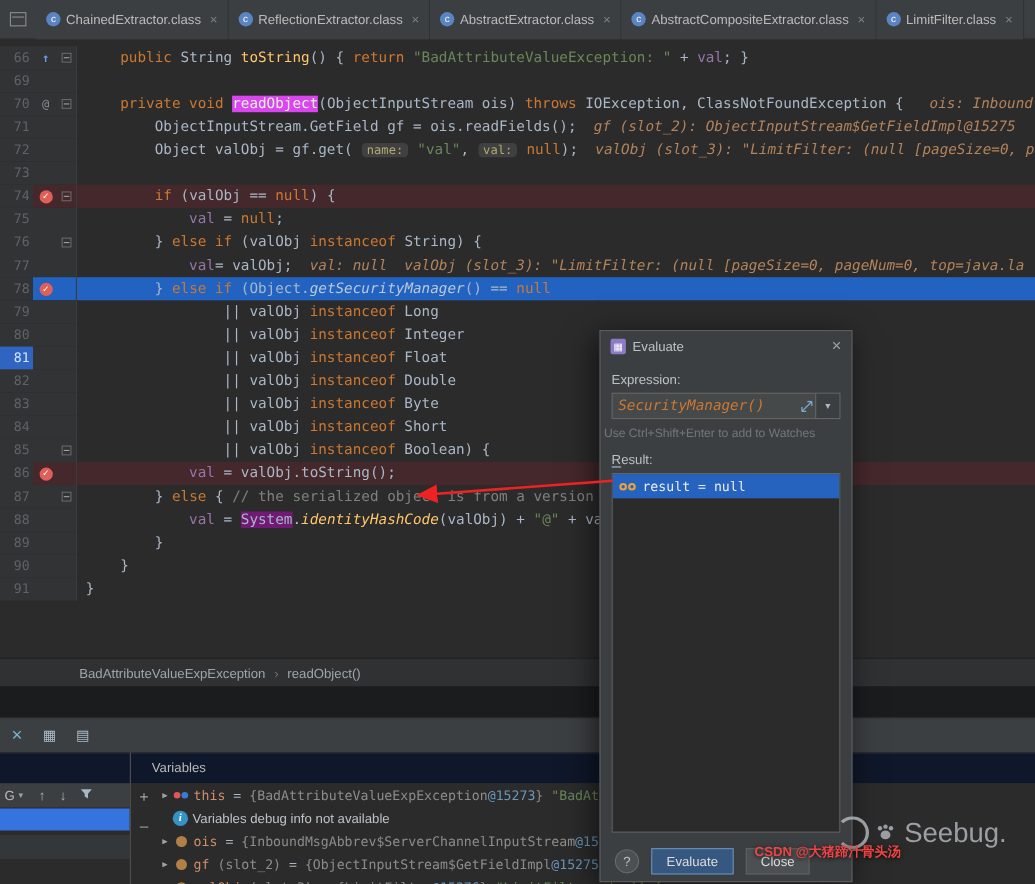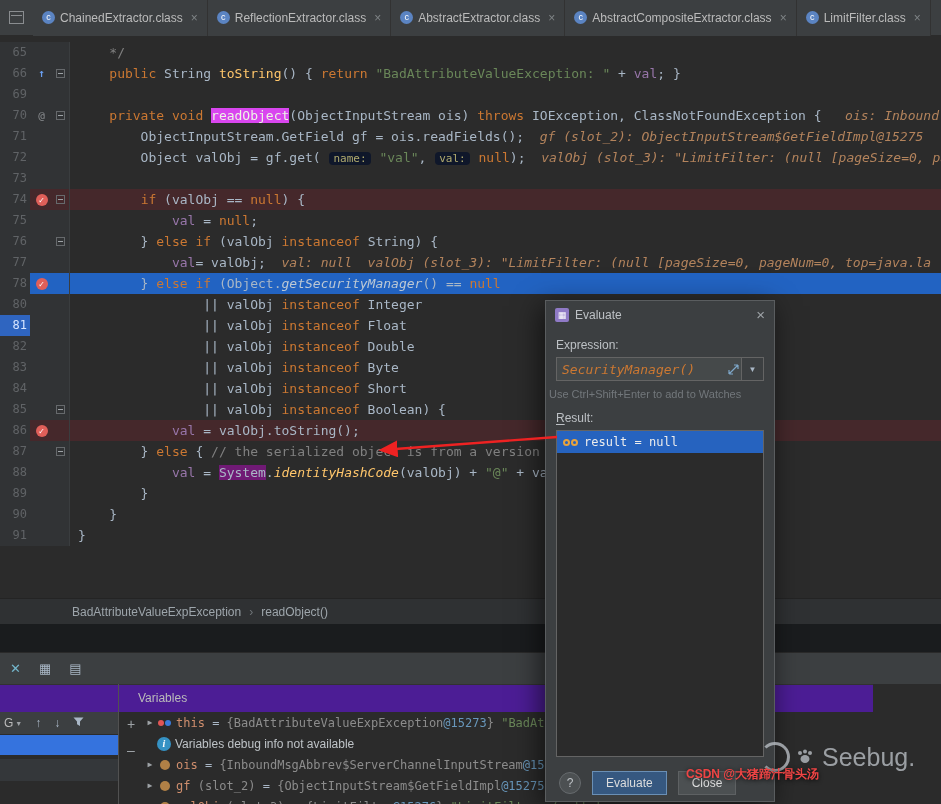--- a/index.html
+++ b/index.html
@@ -36,32 +36,32 @@
   .tk-kw{color:#cc7832}
   .tk-str{color:#6a8759}
   .tk-comment{color:#808080}
   .tk-field{color:#9876aa}
   .tk-method{color:#ffc66b}
   .tk-smethod{color:#ffc66b;font-style:italic}
   .tk-imethod{color:#bcc8d4;font-style:italic}
   .tk-hint{color:#b3835c;font-style:italic}
   .tk-hlgreen{background:#d946ef;color:#eef4e6}
   .tk-hlteal{background:#701a75;color:#a9b7c6}
-  .tk-chip{background:#0f172a;color:#b0aa6e;border-radius:4px;padding:0 4px;font-size:11px;margin:4px 1px}
+  .tk-chip{background:#404040;color:#b0aa6e;border-radius:4px;padding:0 4px;font-size:11px;margin:4px 1px}
 
   
   .breadcrumb{position:absolute;left:0;top:598px;width:941px;height:26px;background:#2f3133;border-top:1px solid #242424;display:flex;align-items:center;gap:8px;padding-left:72px;font-size:12px;color:#9da5ab}
   .bc-sep{color:#6f7478}
 
   
   .darkstrip{position:absolute;left:0;top:624px;width:941px;height:28px;background:#1a1c1e}
   .debugbar{position:absolute;left:0;top:652px;width:941px;height:32px;background:#3c3f41;border-top:1px solid #2a2a2a;display:flex;align-items:center;gap:18px;padding-left:10px}
   .dbg-ic{color:#a9b7c6;font-size:13px}
   .dbg-x{color:#74b7cd;font-weight:bold}
-  .paneltabs{position:absolute;left:0;top:684px;width:873px;height:28px;background:#4c1d95;border-top:1px solid #323232}
+  .paneltabs{position:absolute;left:0;top:684px;width:941px;height:28px;background:#0f172a;border-top:1px solid #323232}
   .ptab{position:absolute;left:138px;top:6px;color:#bbbbbb;font-size:12px}
   .vdivider{position:absolute;left:118px;top:684px;width:1px;height:120px;background:#515151;z-index:2}
 
   
   .frames{position:absolute;left:0;top:712px;width:118px;height:92px;background:#2b2b2b;overflow:hidden}
   .frames-toolbar{height:22px;background:#3c3f41;display:flex;align-items:center;gap:13px;padding:0 4px;color:#a9b7c6;font-size:12px}
   .ft-g{display:flex;align-items:center;gap:2px;color:#bbbbbb}
   .ft-caret{font-size:7px;color:#9da2a6}
   .frame-sel{height:20px;background:#3573de;margin-top:1px}
   .frame-alt{height:22px;background:#34373a;margin-top:4px}
@@ -145,28 +145,20 @@
           <span class="classicon">c</span>
           <span>LimitFilter.class</span>
           <span class="tab-x">×</span>
         </div>
       </div>
   </div>
 
   <div class="editor">
     <div>
         <div class="ed-row">
-          <span class="ed-num">65</span>
-          <span class="ed-gut">
-            <span class="gi"></span>
-            <span class="gf"></span>
-          </span>
-          <span class="ed-code"><span class="tk-comment">    */</span></span>
-        </div>
-        <div class="ed-row">
           <span class="ed-num">66</span>
           <span class="ed-gut">
             <span class="gi">
               <span class="mk-override">↑</span>
             </span>
             <span class="gf">
               <span class="fold-box"></span>
             </span>
           </span>
           <span class="ed-code"><span class="tk-plain">    </span><span class="tk-kw">public </span><span class="tk-plain">String </span><span class="tk-method">toString</span><span class="tk-plain">() { </span><span class="tk-kw">return </span><span class="tk-str">"BadAttributeValueException: "</span><span class="tk-plain"> + </span><span class="tk-field">val</span><span class="tk-plain">; }</span></span>
@@ -255,20 +247,28 @@
         </div>
         <div class="ed-row">
           <span class="ed-num">78</span>
           <span class="ed-gut bg-exec">
             <span class="gi">
               <span class="bp">✓</span>
             </span>
             <span class="gf"></span>
           </span>
           <span class="ed-code bg-exec"><span class="tk-plain">        } </span><span class="tk-kw">else if </span><span class="tk-plain">(Object.</span><span class="tk-imethod">getSecurityManager</span><span class="tk-plain">() == </span><span class="tk-kw">null</span></span>
+        </div>
+        <div class="ed-row">
+          <span class="ed-num">79</span>
+          <span class="ed-gut">
+            <span class="gi"></span>
+            <span class="gf"></span>
+          </span>
+          <span class="ed-code"><span class="tk-plain">                || valObj </span><span class="tk-kw">instanceof </span><span class="tk-plain">Long</span></span>
         </div>
         <div class="ed-row">
           <span class="ed-num">80</span>
           <span class="ed-gut">
             <span class="gi"></span>
             <span class="gf"></span>
           </span>
           <span class="ed-code"><span class="tk-plain">                || valObj </span><span class="tk-kw">instanceof </span><span class="tk-plain">Integer</span></span>
         </div>
         <div class="ed-row">

